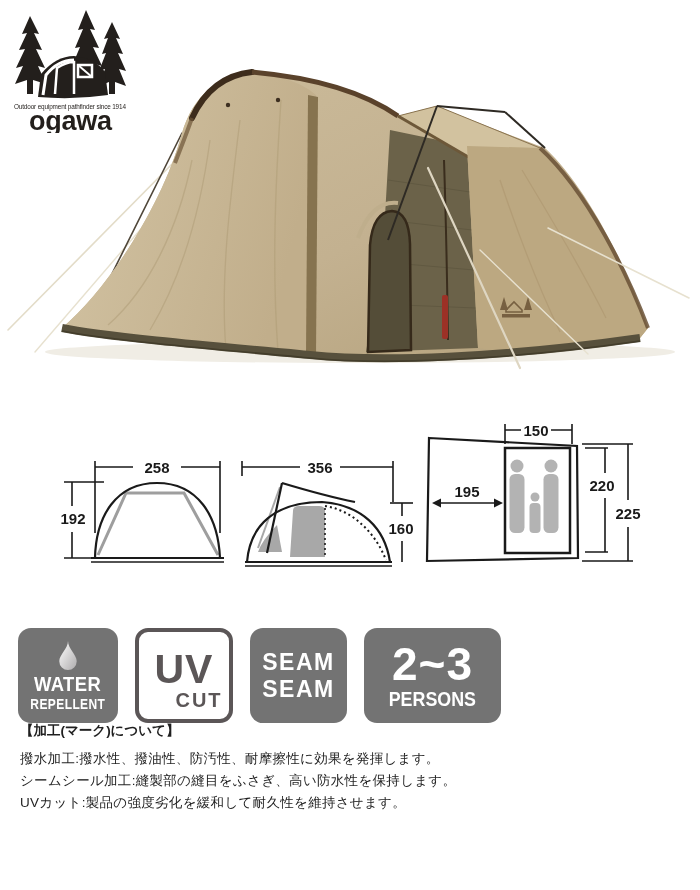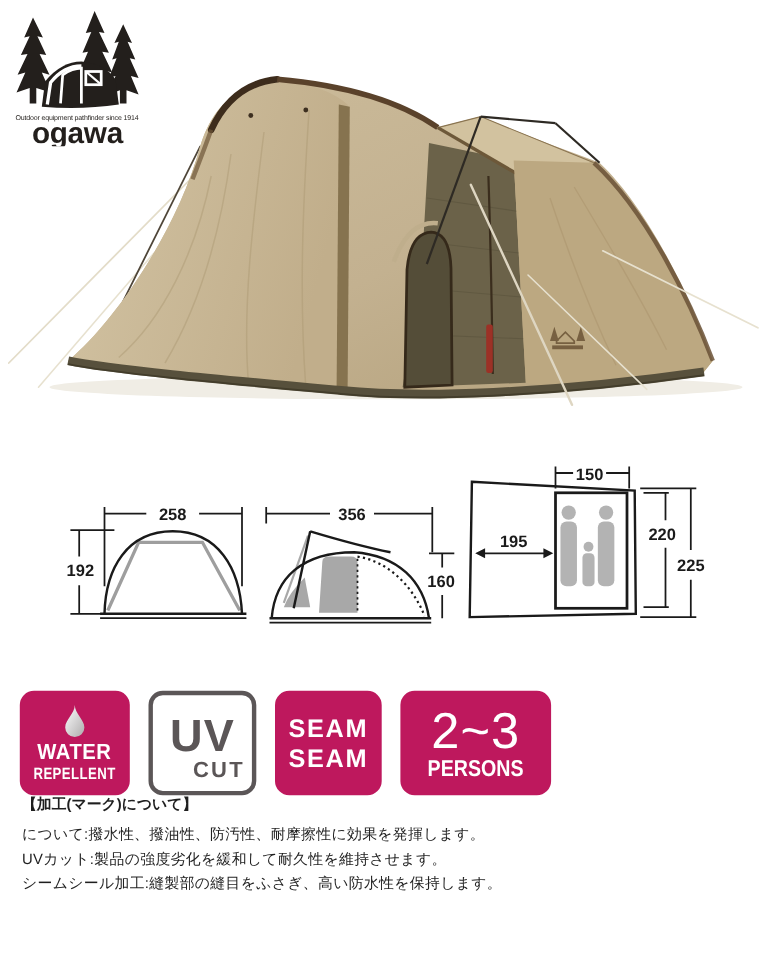--- a/index.html
+++ b/index.html
@@ -2,34 +2,34 @@
 <html><head>
 <meta charset="utf-8">
 <style>
   html,body{margin:0;padding:0;background:#fff;}
   .page{position:relative;width:700px;height:890px;background:#fff;overflow:hidden;
         font-family:"Liberation Sans",sans-serif;}
   .abs{position:absolute;}
 
   
   .badge-row{position:absolute;left:18px;top:628px;display:flex;gap:17px;}
-  .badge{height:95px;border-radius:13px;background:#be185d;color:#fff;
+  .badge{height:95px;border-radius:13px;background:#737373;color:#fff;
          display:flex;flex-direction:column;align-items:center;justify-content:center;
          text-align:center;box-sizing:border-box;}
   .badge.light{background:#fff;border:4px solid #5b5657;color:#5b5657;}
   .b-water{width:100px;padding-top:2px;}
   .b-uv{width:98px;}
   .b-seam{width:97px;}
   .b-persons{width:137px;}
   .w1{font-size:20px;font-weight:700;transform:scaleX(.92);letter-spacing:.5px;line-height:22px;margin-top:2px;}
   .w2{font-size:15px;font-weight:700;transform:scaleX(.80);letter-spacing:.5px;line-height:18px;white-space:nowrap;}
   .uv1{font-size:41px;font-weight:700;line-height:38px;letter-spacing:1px;margin-top:10px;}
   .uv2{font-size:20px;font-weight:700;line-height:24px;letter-spacing:2px;margin-left:30px;}
   .ss{font-size:23px;font-weight:700;line-height:27px;letter-spacing:1.5px;}
-  .p1{font-size:46px;font-weight:400;line-height:46px;letter-spacing:1px;}
+  .p1{font-size:46px;font-weight:700;line-height:46px;letter-spacing:1px;}
   .p2{font-size:21px;font-weight:700;line-height:24px;transform:scaleX(.85);}
 
   
   .notes{position:absolute;left:20px;top:722px;width:600px;color:#1f1f1f;}
   .notes .head{font-size:13.5px;font-weight:700;margin-bottom:8px;}
   .notes .line{font-size:13.5px;line-height:22px;letter-spacing:.3px;}
 
   
   .dim{stroke:#1a1a1a;stroke-width:1.6;fill:none;}
   .dim2{stroke:#1a1a1a;stroke-width:2.2;fill:none;}
@@ -254,18 +254,18 @@
     </div>
 
     <div class="badge b-persons">
       <div class="p1">2~3</div>
       <div class="p2">PERSONS</div>
     </div>
   </div>
 
   <div class="notes">
     <div class="head">【加工(マーク)について】</div>
-    <div class="line">について:撥水性、撥油性、防汚性、耐摩擦性に効果を発揮します。</div>
+    <div class="line">撥水加工:撥水性、撥油性、防汚性、耐摩擦性に効果を発揮します。</div>
+    <div class="line">シームシール加工:縫製部の縫目をふさぎ、高い防水性を保持します。</div>
     <div class="line">UVカット:製品の強度劣化を緩和して耐久性を維持させます。</div>
-    <div class="line">シームシール加工:縫製部の縫目をふさぎ、高い防水性を保持します。</div>
   </div>
 
 </div>
 
 </body></html>

